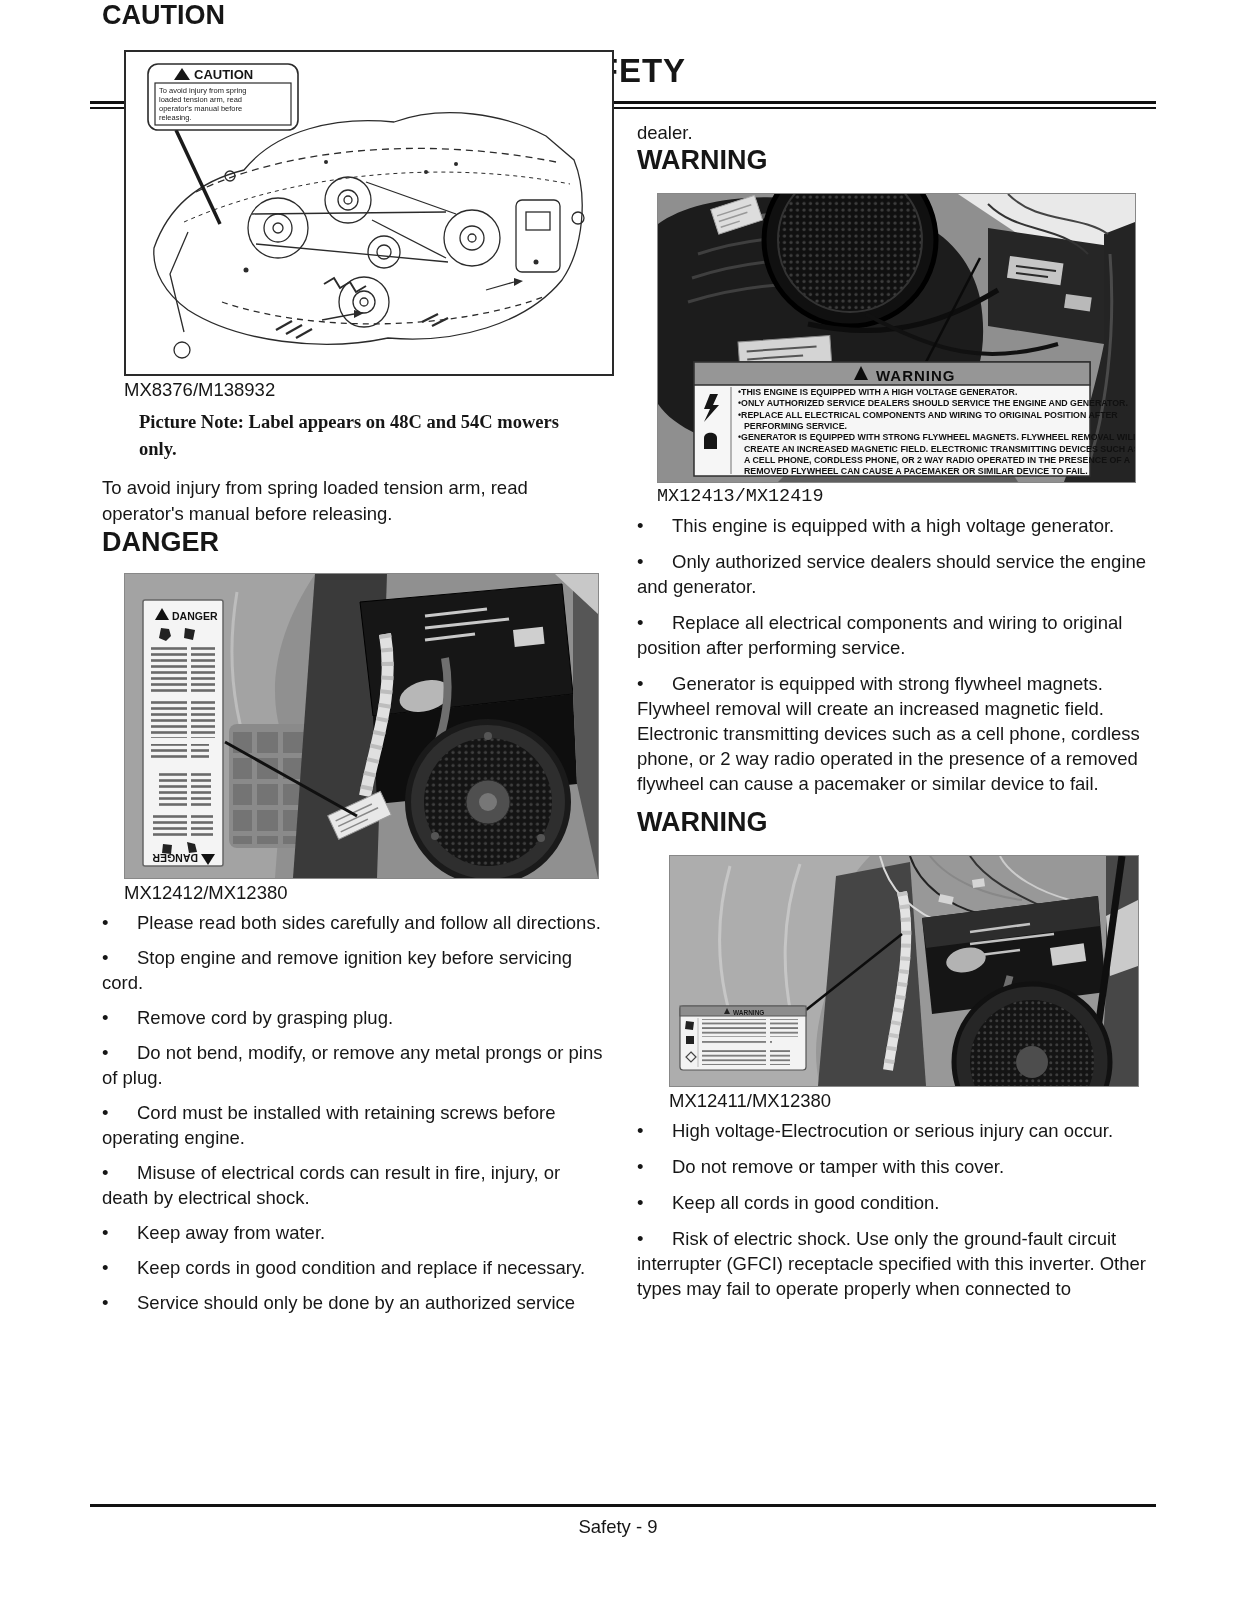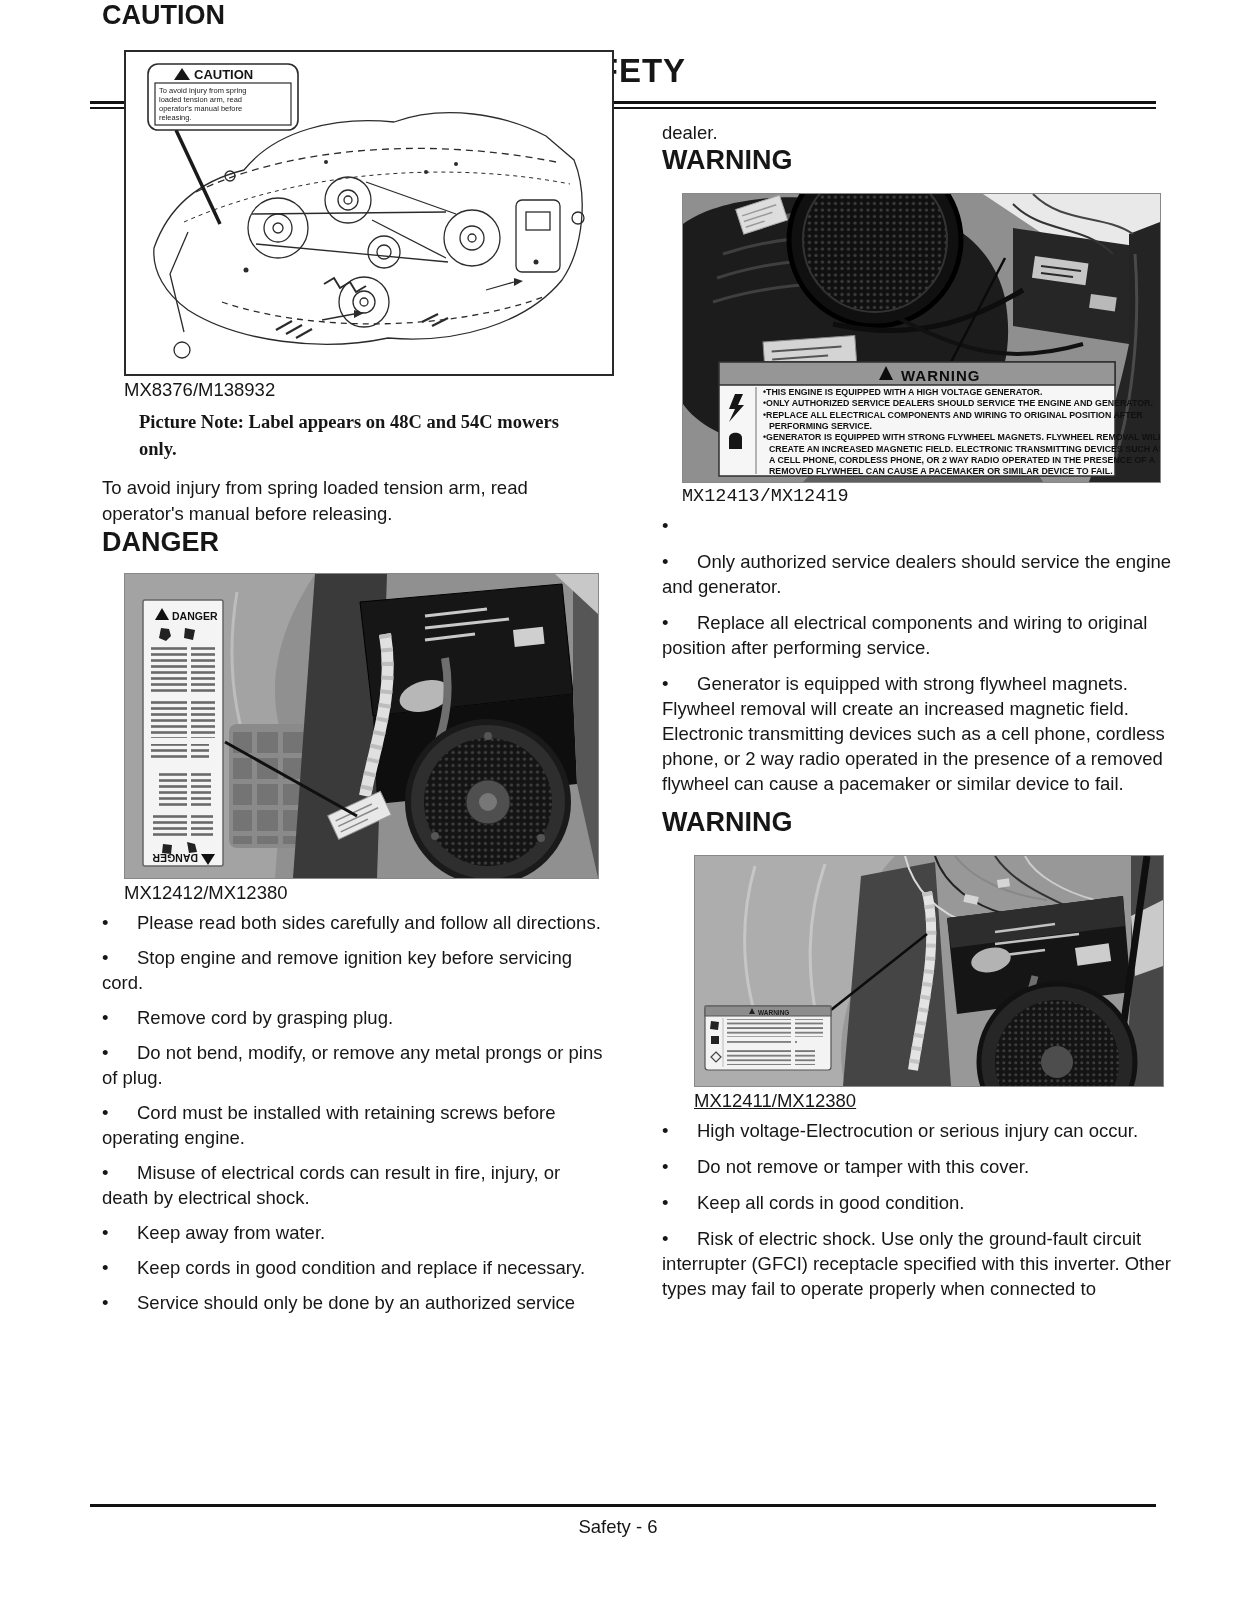--- a/index.html
+++ b/index.html
@@ -5,37 +5,37 @@
   html,body{margin:0;padding:0;background:#ffffff;}
   #page{position:relative;width:1236px;height:1600px;background:#ffffff;overflow:hidden;
         font-family:"Liberation Sans","DejaVu Sans",sans-serif;color:#161616;}
   .page-title{position:absolute;top:52px;left:0;width:100%;text-align:center;
               font-size:33px;font-weight:bold;letter-spacing:1px;}
   .rule-double{position:absolute;top:101px;left:90px;width:1066px;height:3px;
                border-top:3px solid #111;border-bottom:2px solid #111;}
   .footer-rule{position:absolute;top:1504px;left:90px;width:1066px;height:0;border-top:3px solid #111;}
   .footer-text{position:absolute;top:1516px;left:0;width:100%;text-align:center;font-size:18.5px;}
   .col-left{position:absolute;left:102px;top:0;width:504px;}
-  .col-right{position:absolute;left:662px;top:0;width:522px;}
+  .col-right{position:absolute;left:637px;top:0;width:522px;}
   h2.section{margin:0;font-size:27px;font-weight:bold;line-height:30px;}
   .h-caution{margin-top:116px;}
   .h-danger{margin-top:38px;}
   .h-warn1{margin-top:56px;}
   .h-warn2{margin-top:48px;}
   .dealer{margin:120px 0 0 0;font-size:18.5px;line-height:25px;}
   .fig{position:relative;overflow:hidden;}
   .fig-caution{margin:20px 0 0 22px;width:486px;height:322px;border:2px solid #2a2a2a;background:#fff;}
   .fig-danger{margin:16px 0 0 22px;width:473px;height:304px;background:#8f8f8f;border:1px solid #888;}
   .fig-warn1{margin:18px 0 0 20px;width:477px;height:288px;background:#8f8f8f;border:1px solid #888;}
   .fig-warn2{margin:18px 0 0 32px;width:468px;height:230px;background:#989898;border:1px solid #888;}
   .caption{font-size:18.5px;line-height:22px;margin-top:3px;}
   .cap-caution{margin-left:22px;width:490px;}
   .cap-danger{margin-left:22px;width:475px;}
   .cap-warn1{margin-left:20px;width:479px;font-family:Liberation Mono, monospace;}
-  .cap-warn2{margin-left:32px;width:470px;text-decoration:underline;}
+  .cap-warn2{margin-left:32px;width:470px;}
   .pnote{font-weight:bold;font-size:18.5px;line-height:27px;padding-left:37px;padding-right:30px;margin-top:8px;font-family:Liberation Serif, serif;}
   .para{font-size:18.5px;line-height:26px;margin-top:12px;}
   .bullets{margin-top:6px;}
   .bullets-w1{margin-top:5px;}
   p.bi{margin:0 0 10px 0;font-size:18.5px;line-height:25px;}
   .col-right p.bi{margin-bottom:11px;}
   .dot{display:inline-block;width:35px;}
   .dot::before{content:"\2022";}
   svg{display:block;}
   svg text{font-family:"Liberation Sans","DejaVu Sans",sans-serif;}
@@ -318,21 +318,21 @@
             <text x="86" y="257.5">CREATE AN INCREASED MAGNETIC FIELD. ELECTRONIC TRANSMITTING DEVICES SUCH AS</text>
             <text x="86" y="268.8">A CELL PHONE, CORDLESS PHONE, OR 2 WAY RADIO OPERATED IN THE PRESENCE OF A</text>
             <text x="86" y="280.1">REMOVED FLYWHEEL CAN CAUSE A PACEMAKER OR SIMILAR DEVICE TO FAIL.</text>
           </g>
         </g>
       </svg>
     </div>
     <div class="caption cap-warn1">MX12413/MX12419</div>
 
     <div class="bullets bullets-w1">
-      <p class="bi"><span class="dot"></span></p>
+      <p class="bi"><span class="dot"></span><span>This engine is equipped with a high voltage generator.</span></p>
       <p class="bi"><span class="dot"></span><span>Only authorized service dealers should service the engine and generator.</span></p>
       <p class="bi"><span class="dot"></span><span>Replace all electrical components and wiring to original position after performing service.</span></p>
       <p class="bi"><span class="dot"></span><span>Generator is equipped with strong flywheel magnets. Flywheel removal will create an increased magnetic field. Electronic transmitting devices such as a cell phone, cordless phone, or 2 way radio operated in the presence of a removed flywheel can cause a pacemaker or similar device to fail.</span></p>
     </div>
 
     <h2 class="section h-warn2">WARNING</h2>
 
     <div class="fig fig-warn2">
       <svg width="468" height="230" viewBox="0 0 468 230">
         <defs>
@@ -405,14 +405,14 @@
 
     <div class="bullets">
       <p class="bi"><span class="dot"></span><span>High voltage-Electrocution or serious injury can occur.</span></p>
       <p class="bi"><span class="dot"></span><span>Do not remove or tamper with this cover.</span></p>
       <p class="bi"><span class="dot"></span><span>Keep all cords in good condition.</span></p>
       <p class="bi"><span class="dot"></span><span>Risk of electric shock. Use only the ground-fault circuit interrupter (GFCI) receptacle specified with this inverter. Other types may fail to operate properly when connected to</span></p>
     </div>
   </div>
 
   <div class="footer-rule"></div>
-  <div class="footer-text">Safety - 6</div>
+  <div class="footer-text">Safety - 9</div>
 </div>
 
 </body></html>

